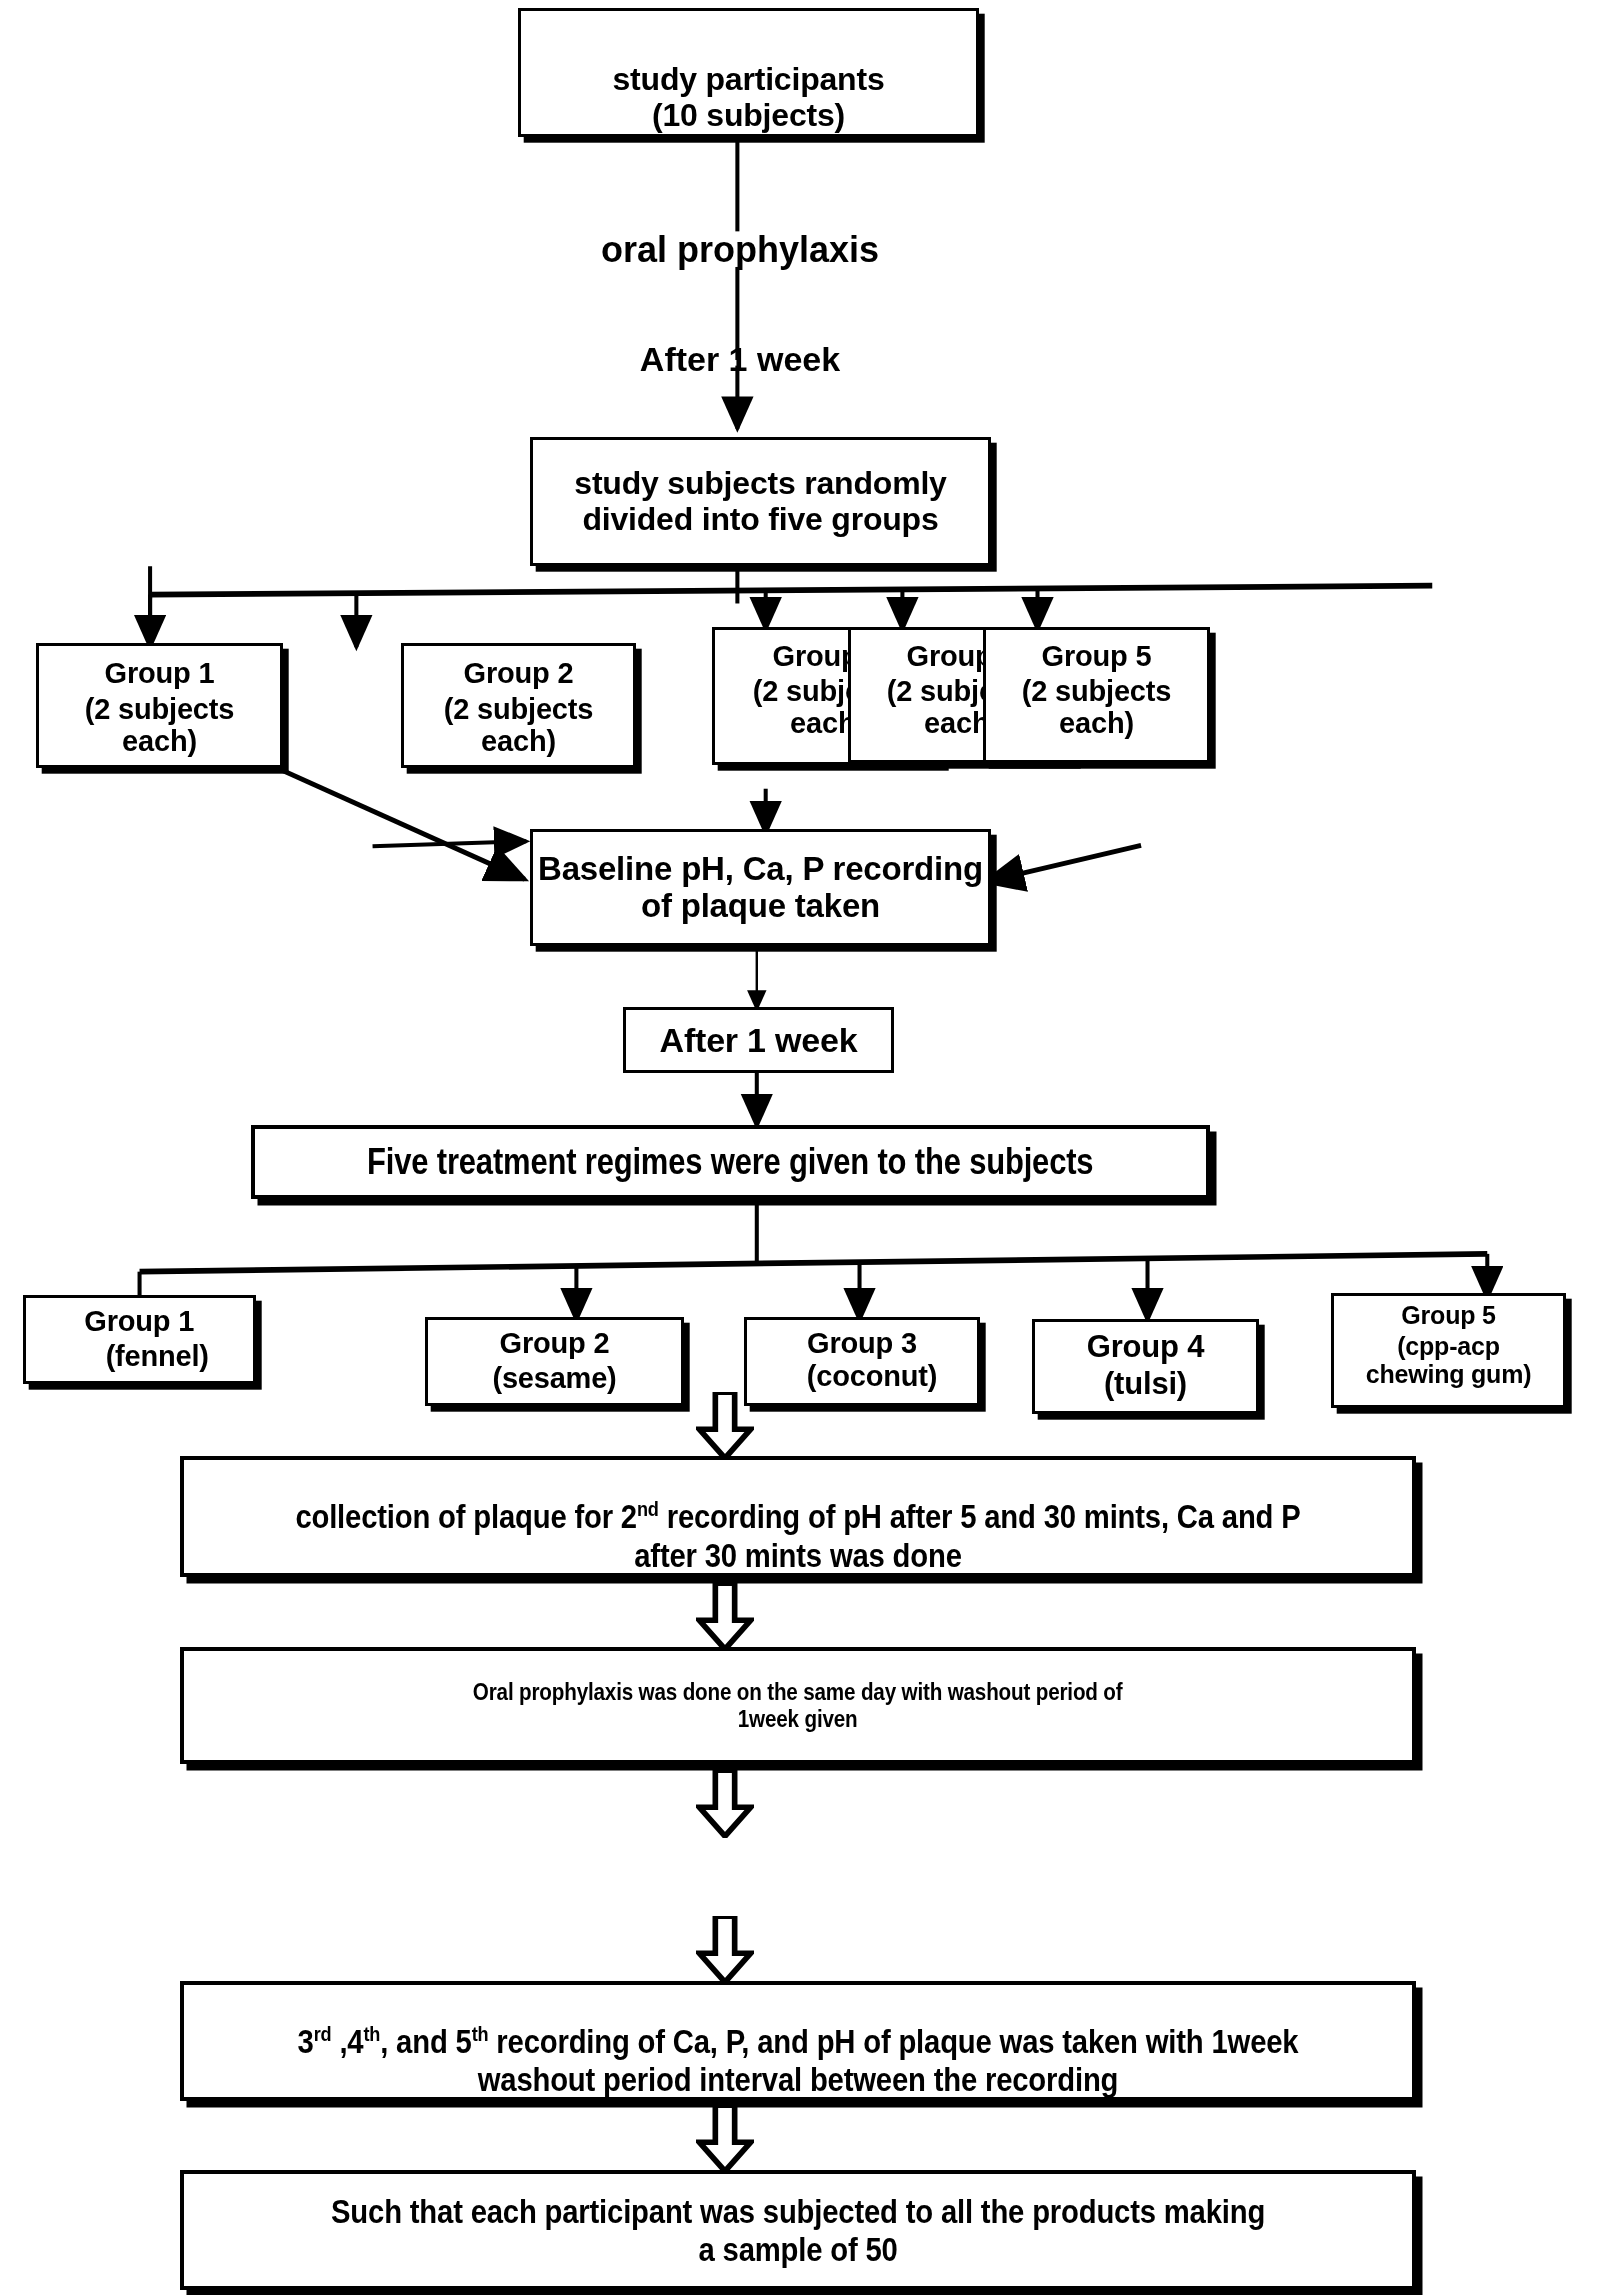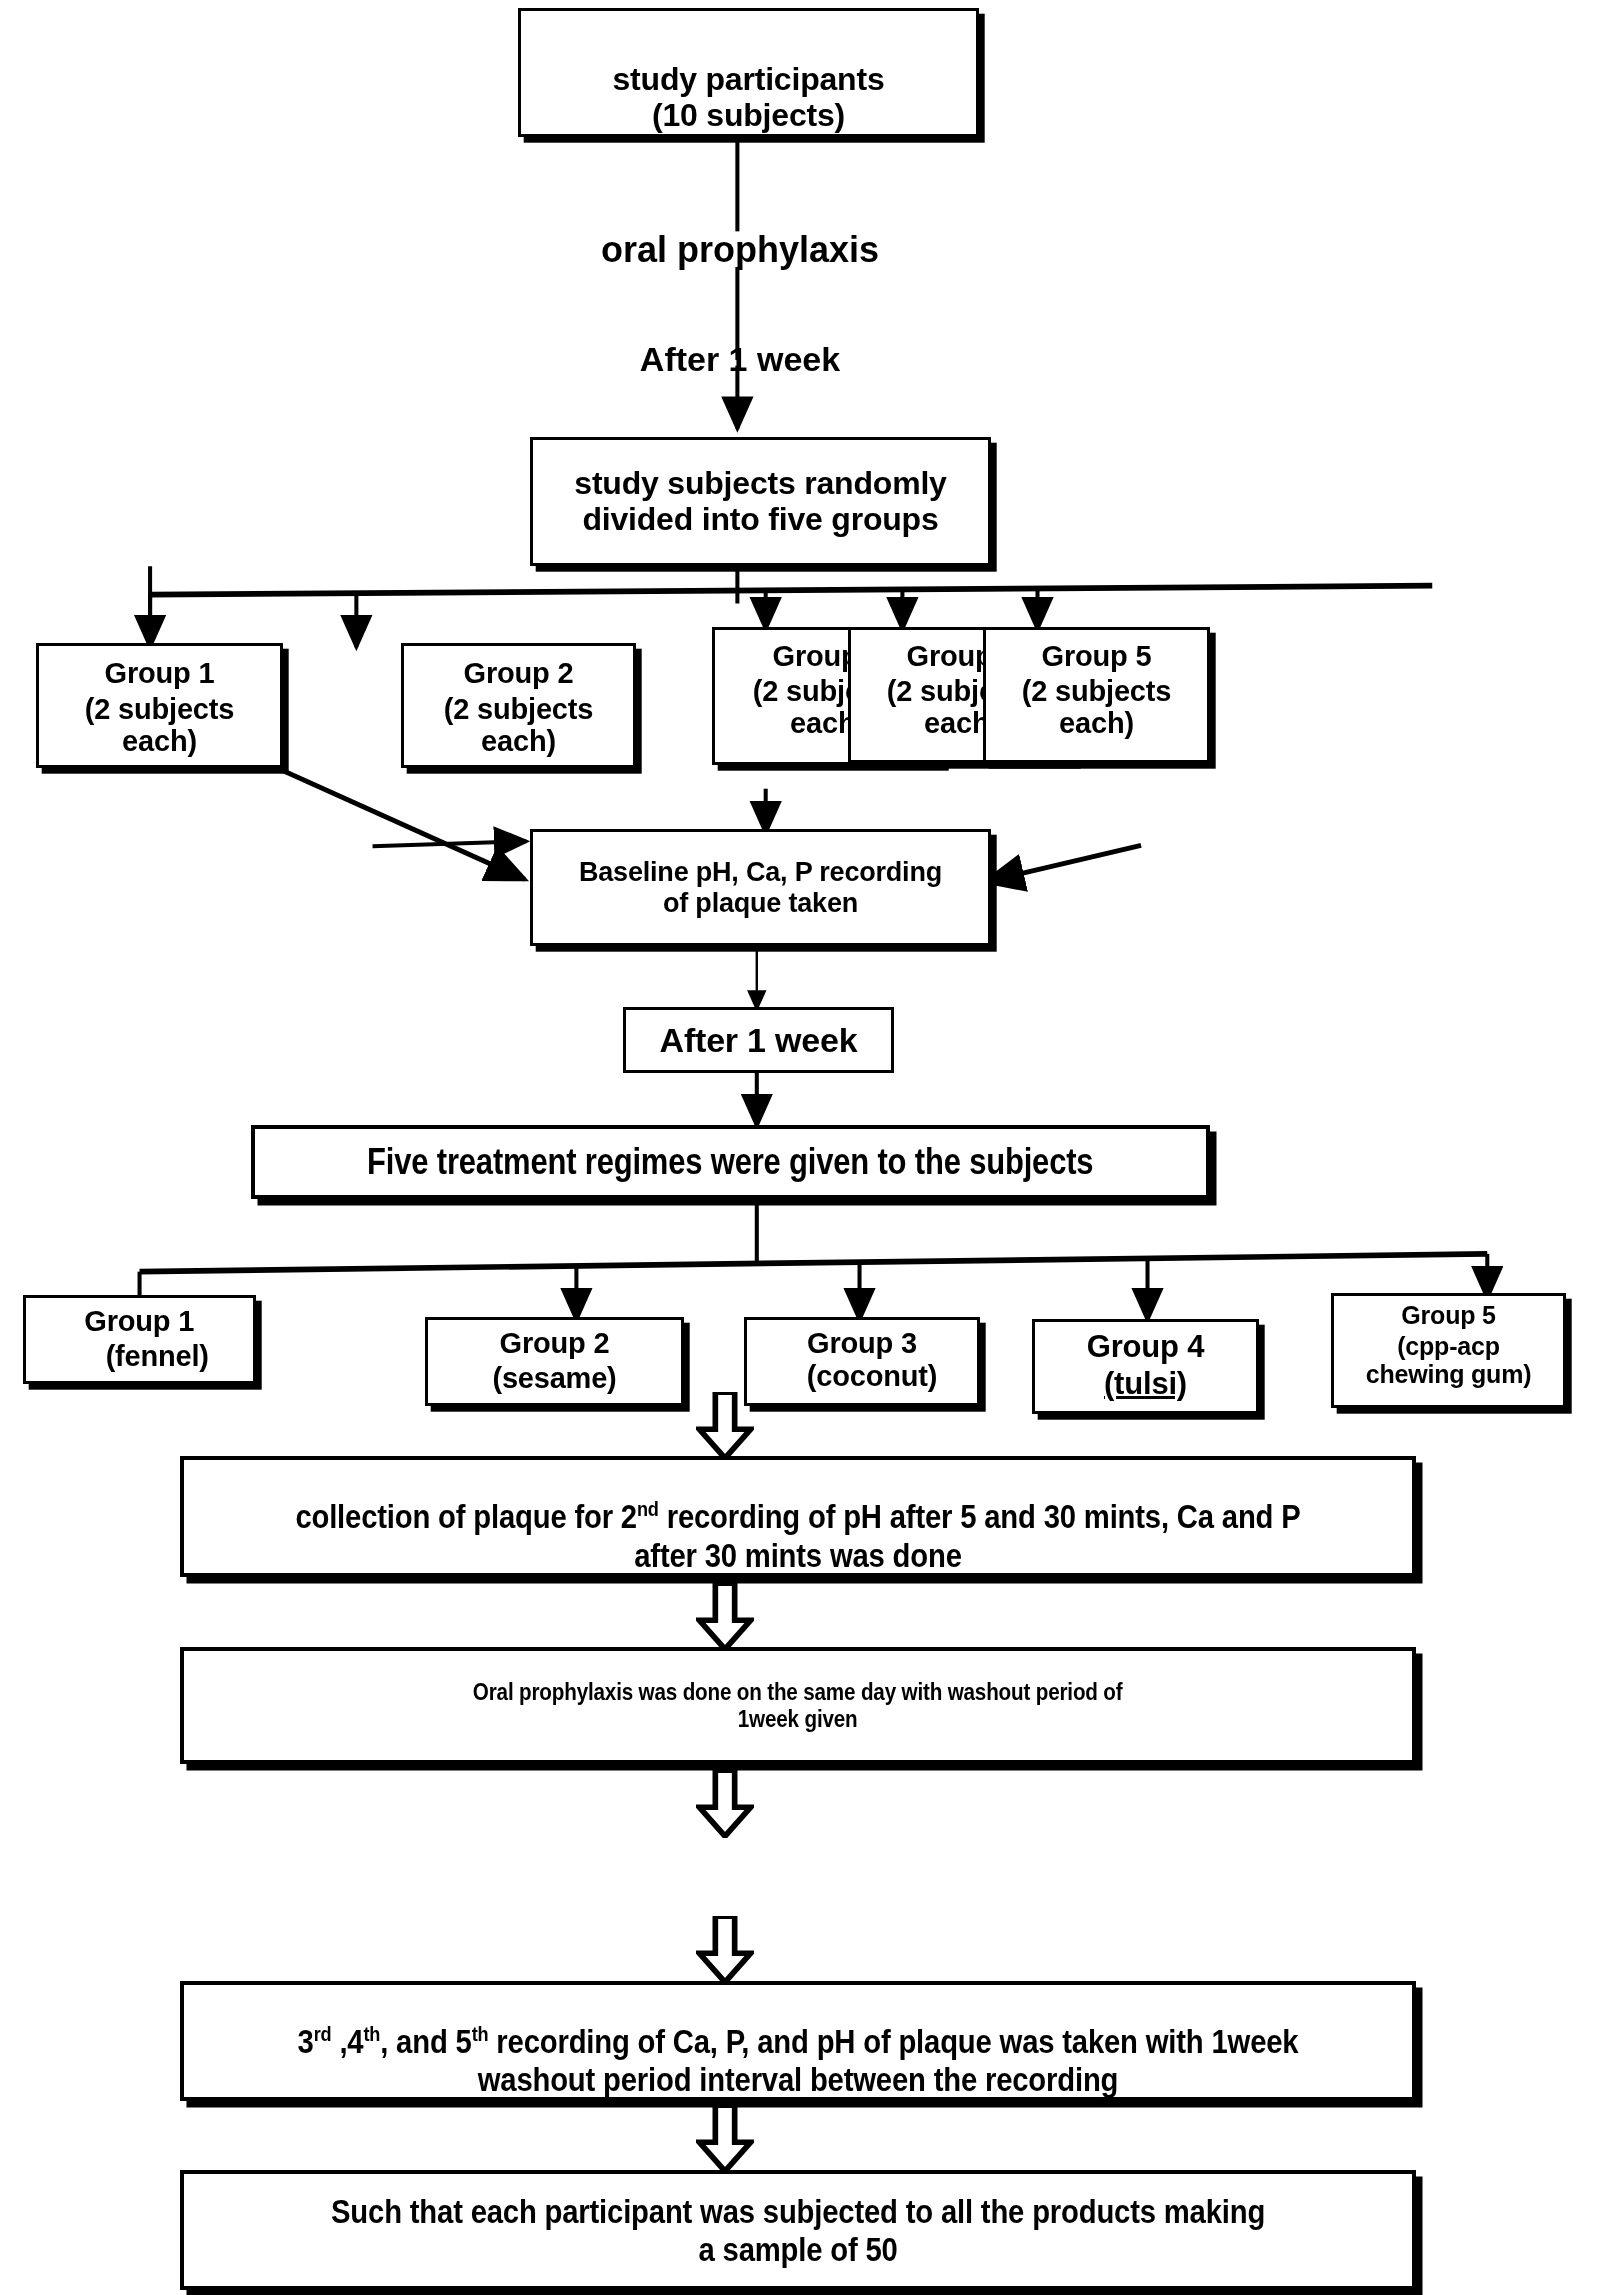--- a/index.html
+++ b/index.html
@@ -166,21 +166,21 @@
     <span style="position:absolute; left:0; right:0; top:45px;">(2 subjects
 each)</span>
   </div>
 
   <div class="box" style="left:983px; top:627px; width:227px; height:136px; font-size:29px;">
     <span style="position:absolute; left:0; right:0; top:9.7px;">Group 5</span>
     <span style="position:absolute; left:0; right:0; top:45px;">(2 subjects
 each)</span>
   </div>
 
-  <div class="box" style="left:530px; top:829px; width:461px; height:117px; font-size:27px;">
+  <div class="box" style="left:530px; top:829px; width:461px; height:117px; font-size:33px;">
     <span>Baseline pH, Ca, P recording
 of plaque taken</span>
   </div>
 
   <div class="box thin" style="left:623px; top:1007px; width:271px; height:66px; font-size:34px;">
     <span>After 1 week</span>
   </div>
 
   <div class="box heavy condensed" style="left:251px; top:1125px; width:959px; height:74px; font-size:36px;">
     <span>Five treatment regimes were given to the subjects</span>
@@ -196,21 +196,21 @@
     <span style="position:absolute; left:0; right:0; top:42px;">(sesame)</span>
   </div>
 
   <div class="box" style="left:744px; top:1317px; width:236px; height:89px; font-size:29px;">
     <span style="position:absolute; left:0; right:0; top:6.5px;">Group 3</span>
     <span style="position:absolute; left:0; right:0; top:40px;padding-left:20px;">(coconut)</span>
   </div>
 
   <div class="box" style="left:1032px; top:1319px; width:227px; height:95px; font-size:31px;">
     <span style="position:absolute; left:0; right:0; top:8px;">Group 4</span>
-    <span style="position:absolute; left:0; right:0; top:45px;text-decoration:underline;">(tulsi)</span>
+    <span style="position:absolute; left:0; right:0; top:45px;">(tulsi)</span>
   </div>
 
   <div class="box" style="left:1331px; top:1293px; width:235px; height:115px; font-size:25px;">
     <span style="position:absolute; left:0; right:0; top:4.9px;">Group 5</span>
     <span style="position:absolute; left:0; right:0; top:37px; line-height:1.1;">(cpp-acp
 chewing gum)</span>
   </div>
 
   <svg class="blockarrow" style="left: 696px; top: 1392px; width: 58px; height: 68px;" viewBox="0 0 72 84">
     <polygon points="24,0 48,0 48,46 68,46 36,82 4,46 24,46" fill="#ffffff" stroke="#000000" stroke-width="7"></polygon>

